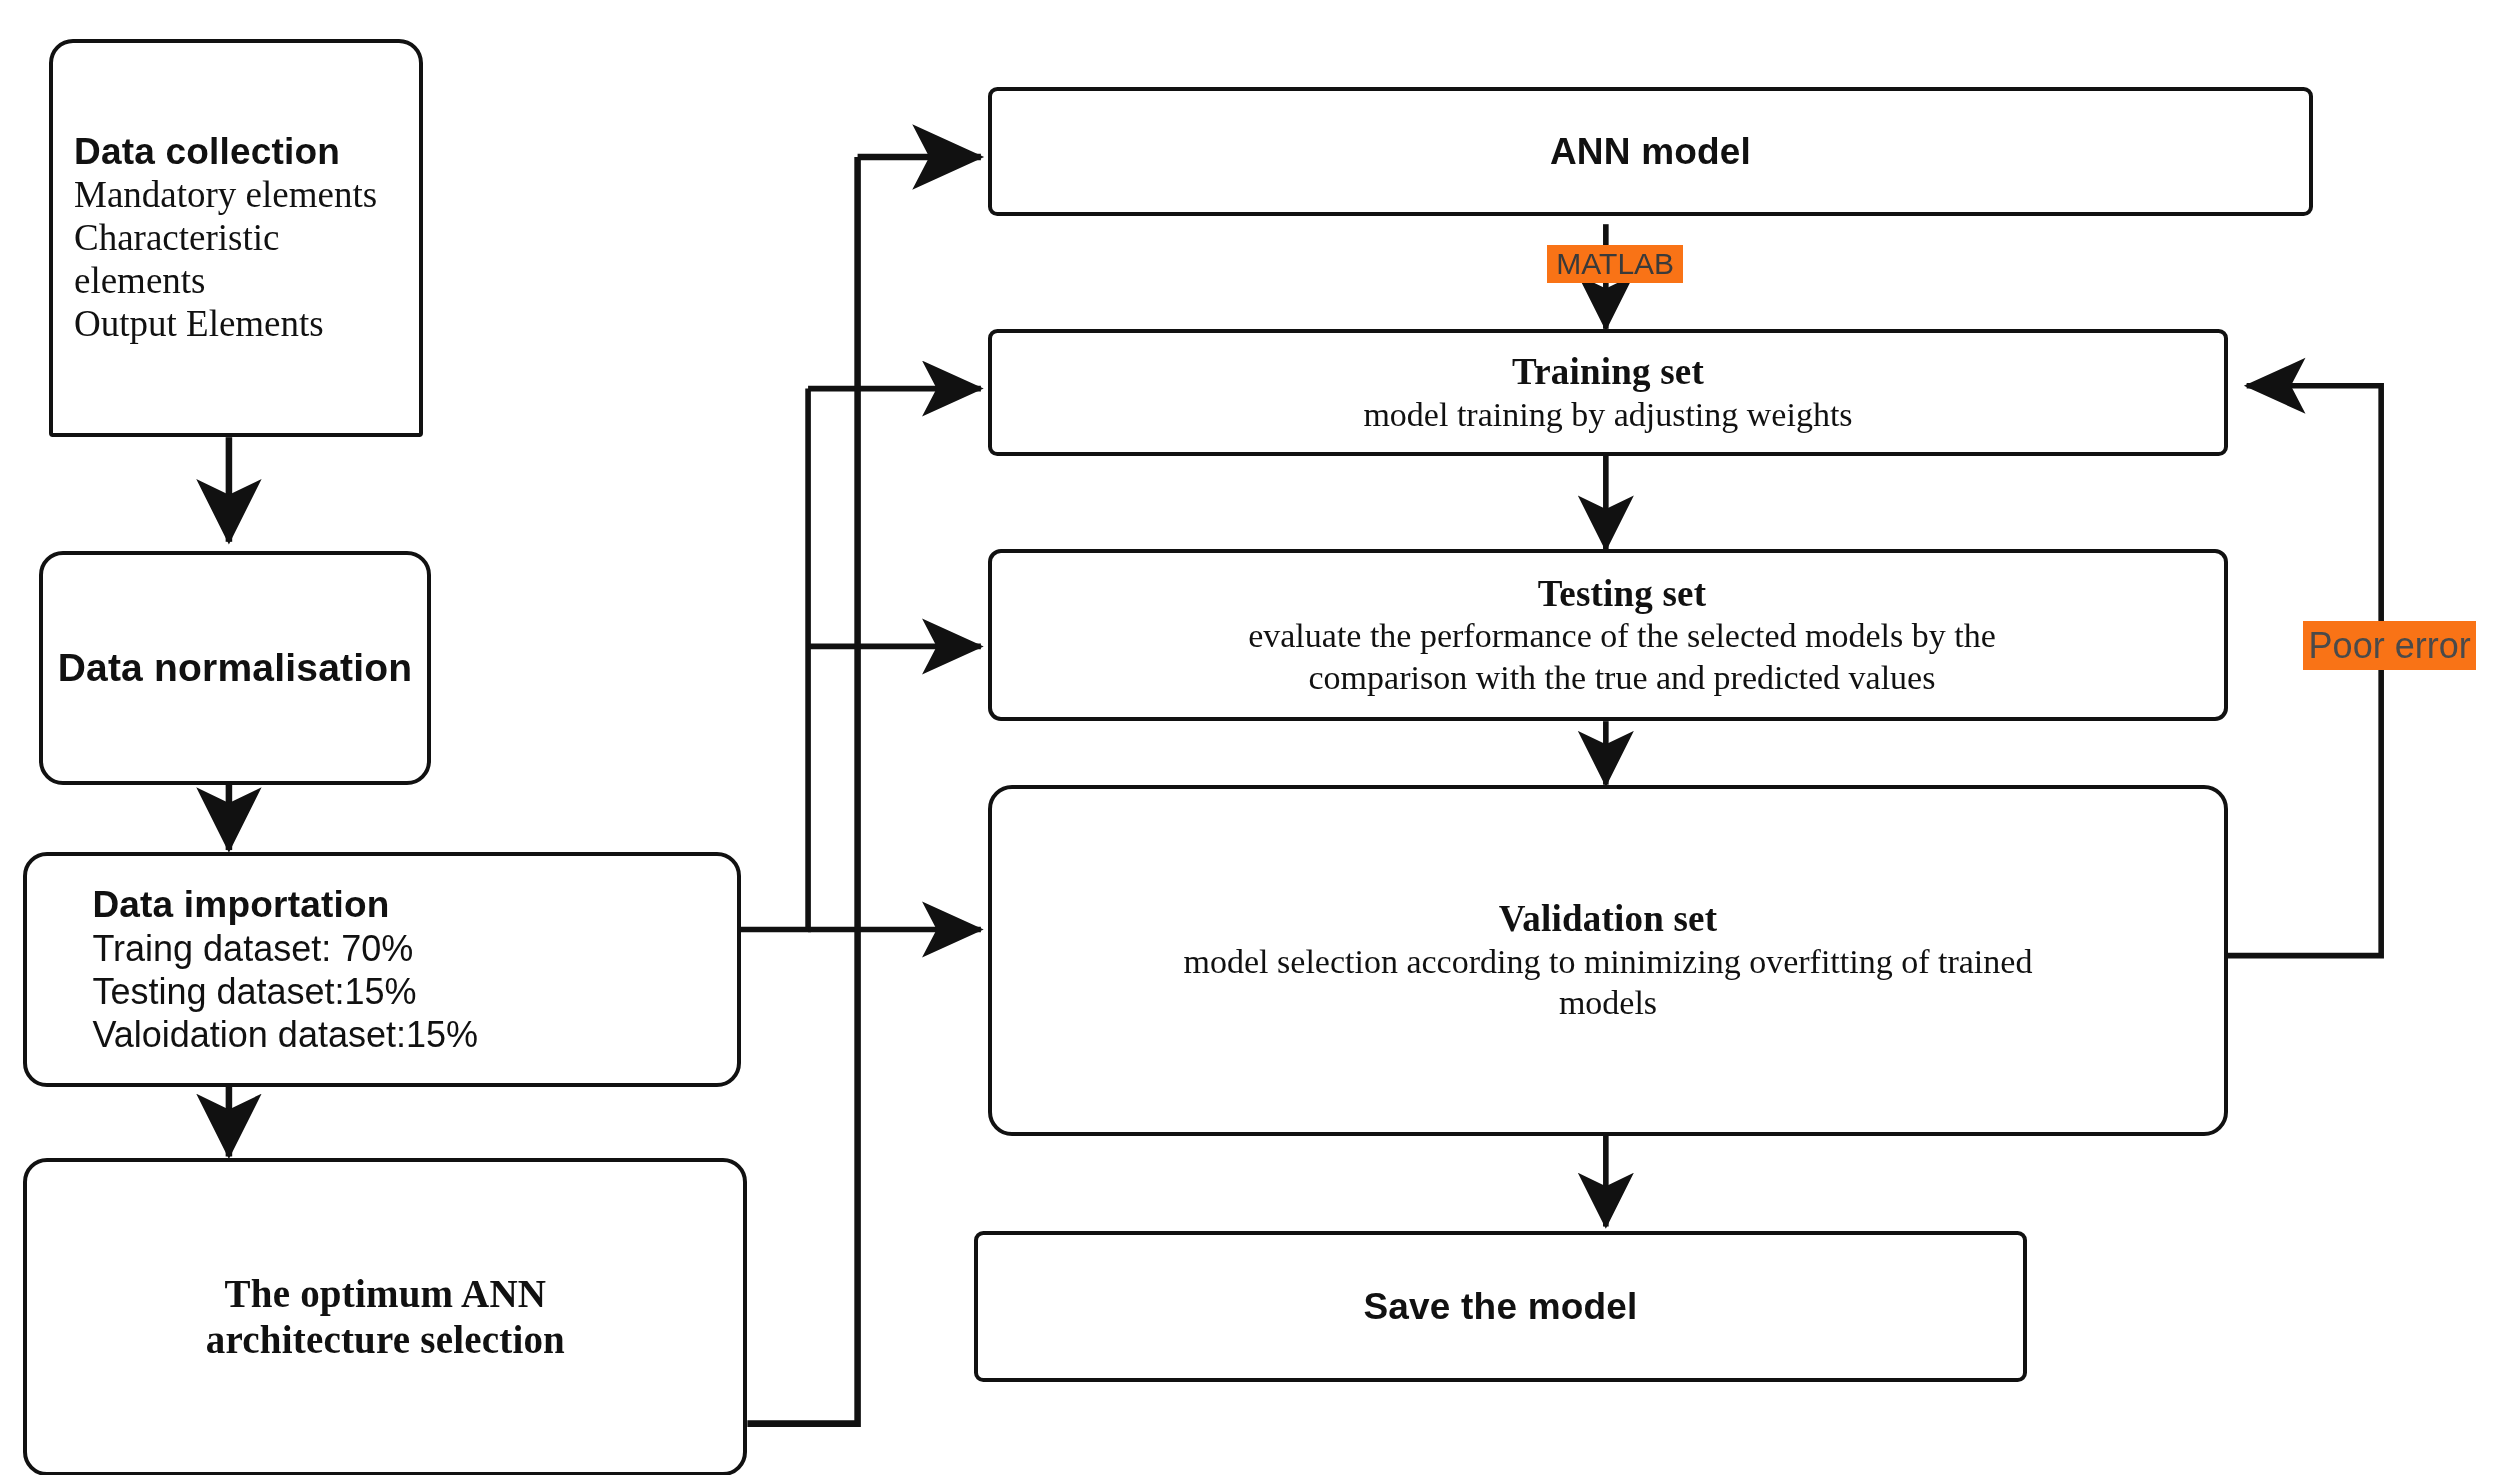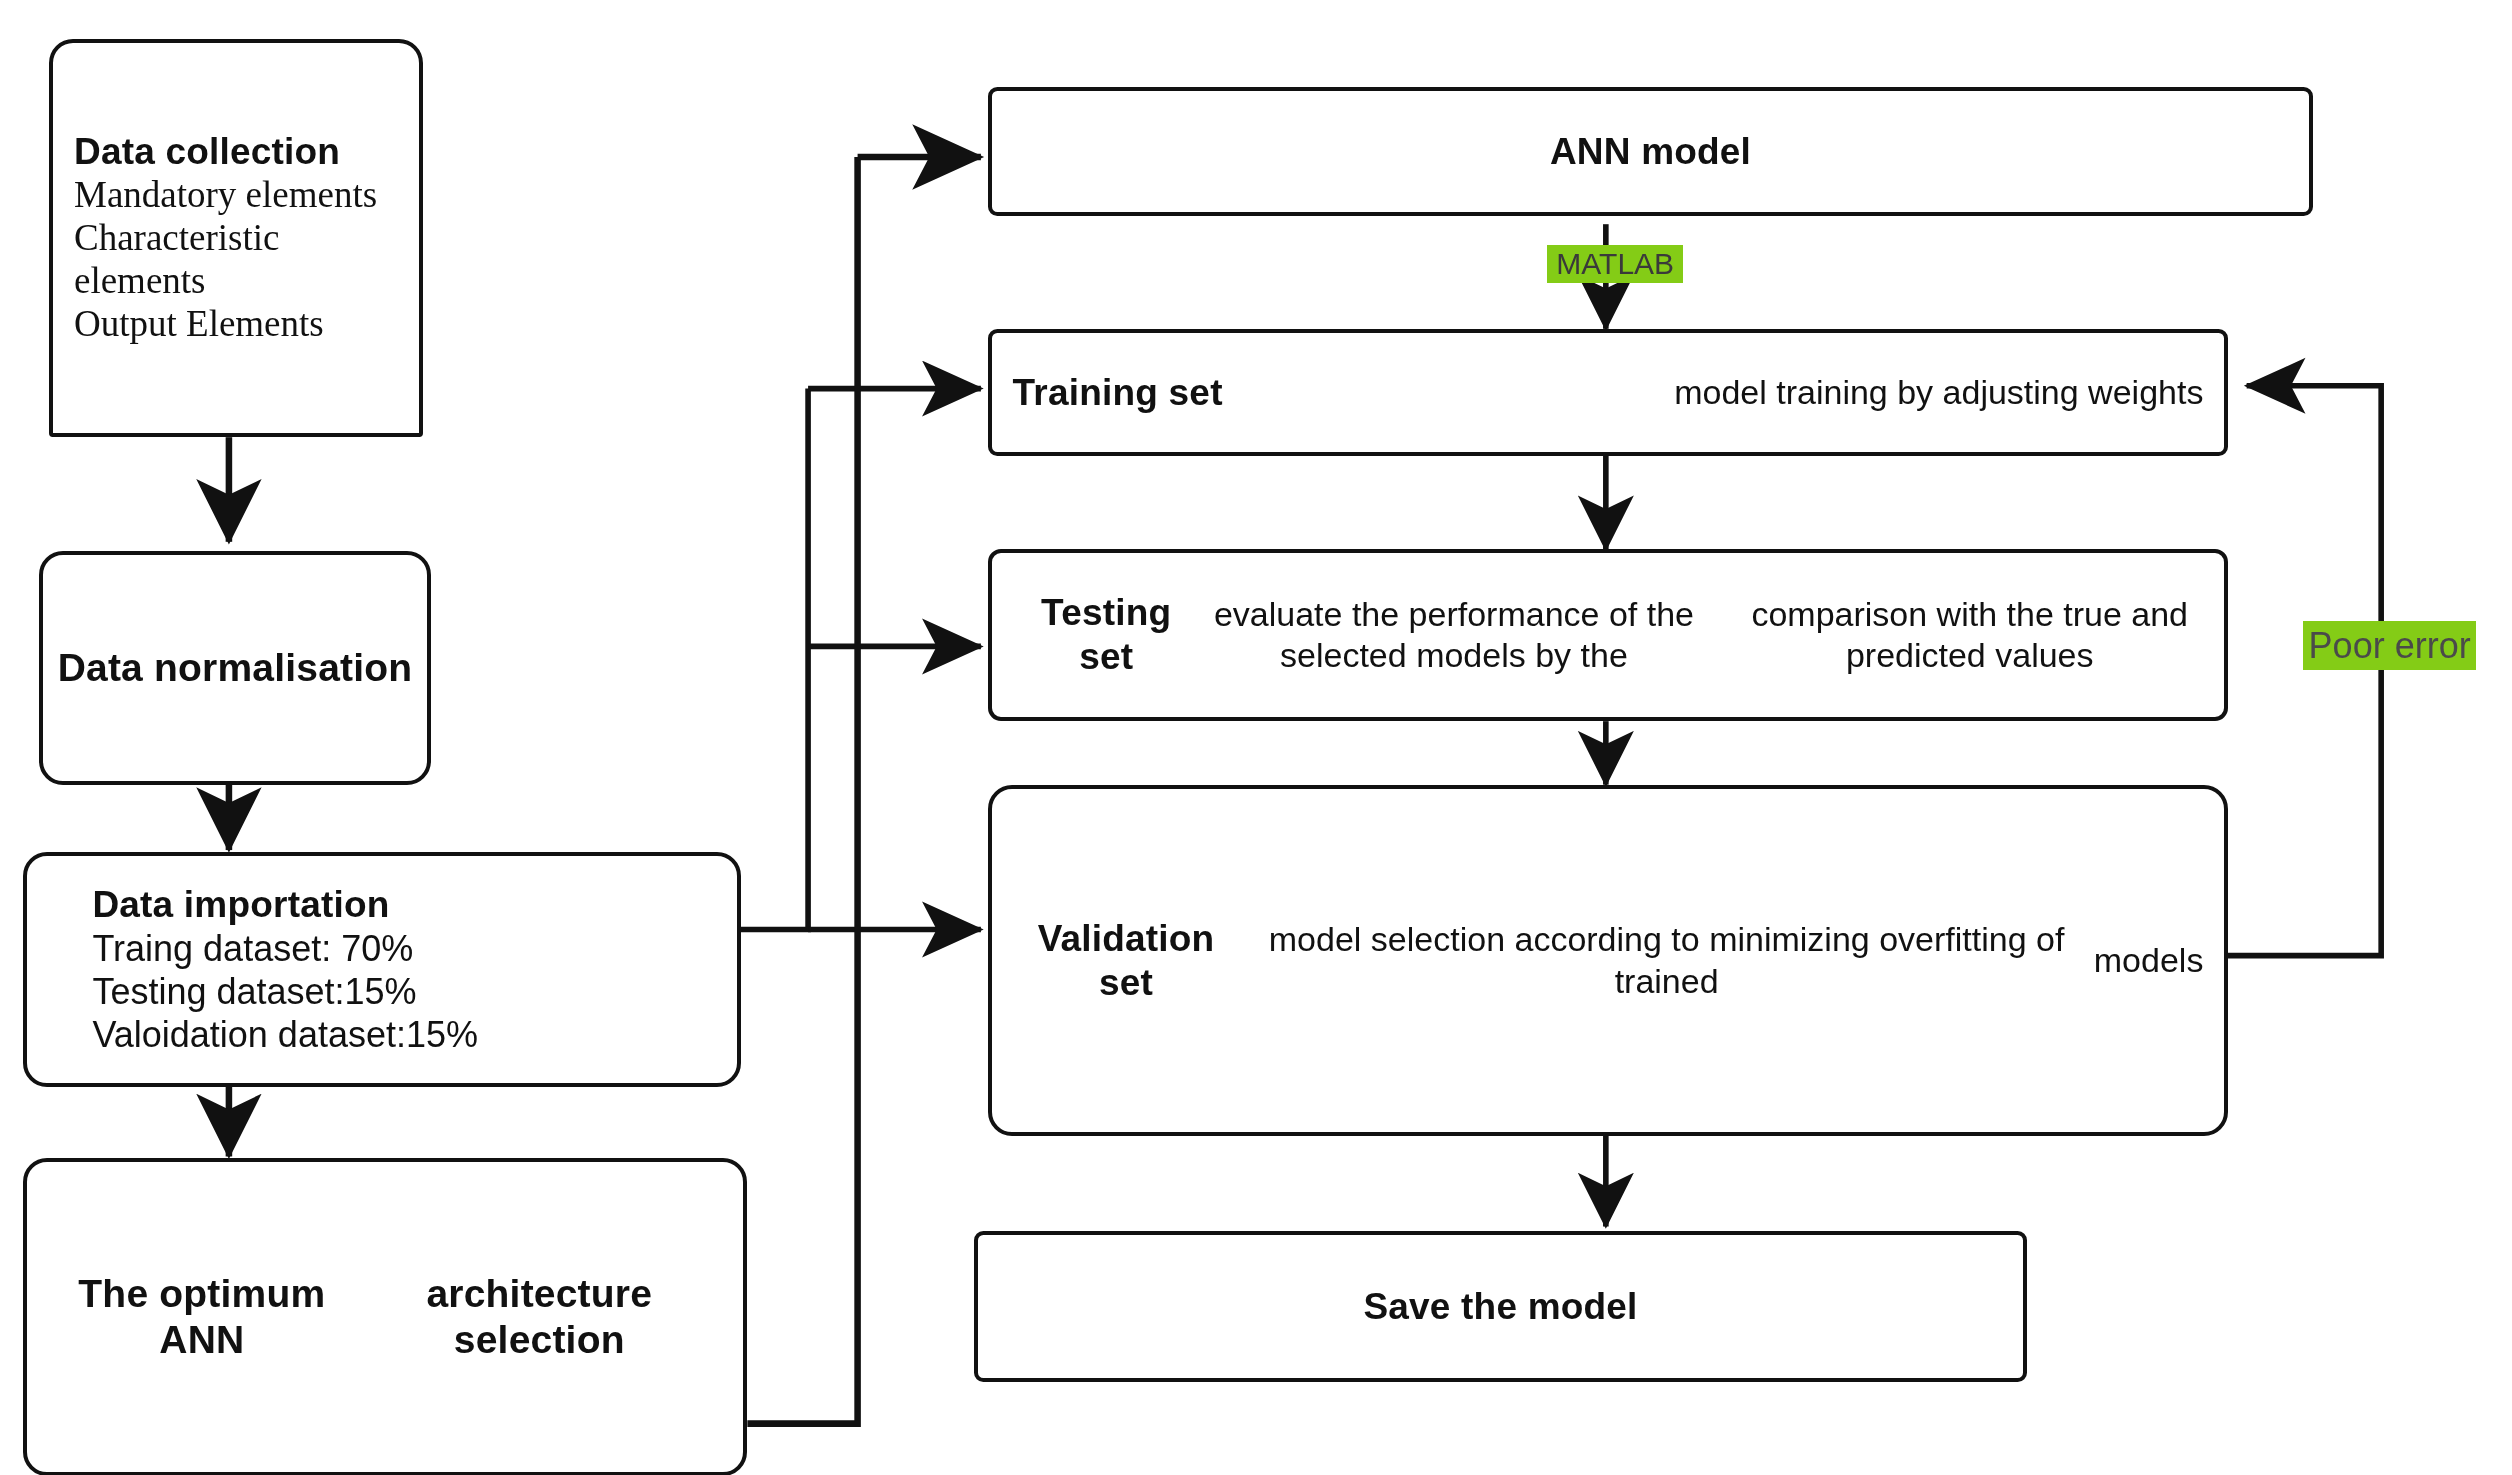--- a/index.html
+++ b/index.html
@@ -53,25 +53,27 @@
   .node-title.lg {
     font-size: 39px;
   }
   .node-sub {
     font-size: 34px;
     line-height: 1.22;
     font-weight: normal;
   }
   .node-body {
     display: flex;
+    flex-direction: column;
     align-items: center;
     justify-content: space-between;
     padding: 0 20.6px;
     width: 100%;
     box-sizing: border-box;
+    font-family: Liberation Serif, serif;
   }
   
   .left-list {
     font-family: "Liberation Serif", serif;
     font-size: 37px;
     line-height: 1.16;
     text-align: left;
     font-weight: normal;
   }
   .left-block {
@@ -88,21 +90,21 @@
     font-size: 36px;
     line-height: 1.2;
     text-align: left;
     font-weight: normal;
   }
   .edge-label {
     position: absolute;
     font-family: "Liberation Sans", sans-serif;
     font-size: 30px;
     color: #3a3a3a;
-    background: #84cc16;
+    background: #f97316;
     padding: 1.9px 9.3px;
     white-space: nowrap;
     z-index: 4;
   }
   .edge-label.poor {
     font-size: 36px;
     color: #4a4a4a;
     padding: 3.7px 5.6px;
   }
 </style>

